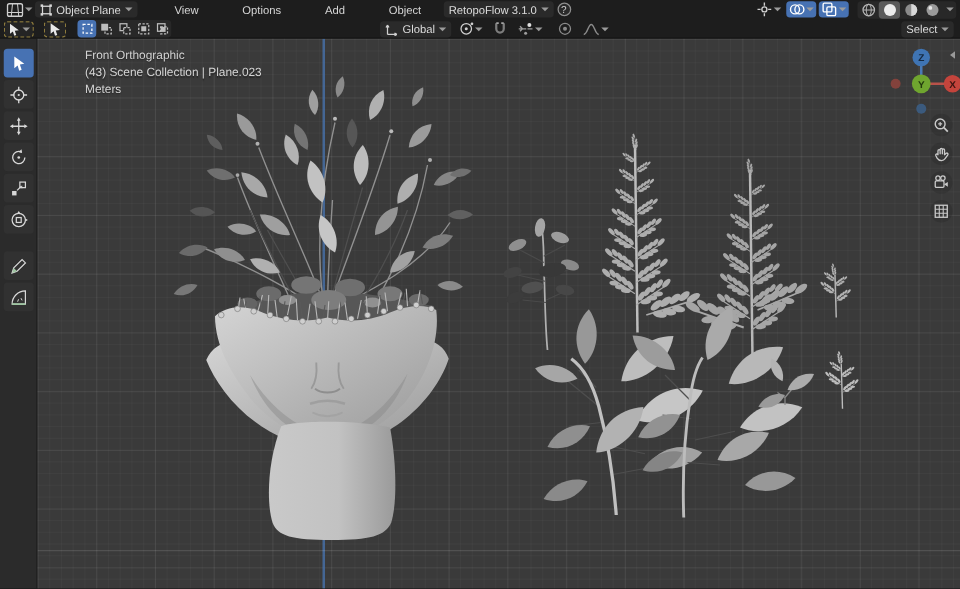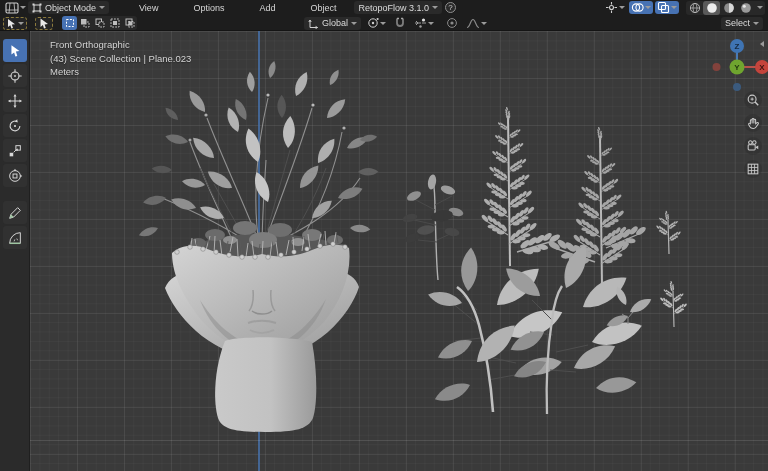--- a/index.html
+++ b/index.html
@@ -36,21 +36,21 @@
   .viewport{position:relative;width:738px;height:440px;background-color:#3a3a3a;
     background-image:
       linear-gradient(rgba(255,255,255,.055) 1px, transparent 1px),
       linear-gradient(90deg, rgba(255,255,255,.055) 1px, transparent 1px),
       linear-gradient(rgba(255,255,255,.028) 1px, transparent 1px),
       linear-gradient(90deg, rgba(255,255,255,.028) 1px, transparent 1px);
     background-size:47px 47px,47px 47px,9.4px 9.4px,9.4px 9.4px;
     overflow:hidden;}
   .zaxis{position:absolute;left:228px;top:0;width:2px;height:440px;background:rgba(70,110,165,.85);}
   .xline{position:absolute;left:0;top:409px;width:738px;height:1px;background:rgba(255,255,255,.12);}
-  .vp-overlay{position:absolute;left:20px;top:7px;line-height:13.5px;font-size:9.5px;color:#d4d4d4;text-shadow:0 1px 1px rgba(0,0,0,.4);}
+  .vp-overlay{position:absolute;left:38px;top:7px;line-height:13.5px;font-size:9.5px;color:#d4d4d4;text-shadow:0 1px 1px rgba(0,0,0,.4);}
   .scene{position:absolute;left:0;top:0;}
   .gizmo{position:absolute;left:682px;top:6px;}
   .navcol{position:absolute;left:714px;top:60px;display:flex;flex-direction:column;gap:5px;}
   .navbtn{width:18px;height:18px;border:none;border-radius:50%;background:rgba(40,40,40,.35);display:flex;align-items:center;justify-content:center;padding:0;}
   .collapse{position:absolute;left:729px;top:9px;color:#9a9a9a;font-size:8px;background:transparent;border:none;padding:0;}
 </style>
 </head>
 <body>
 
 <div class="app">
@@ -65,21 +65,21 @@
         <i class="chev"></i>
       </button>
       <button class="hbtn">
         <svg width="10" height="10" viewBox="0 0 10 10">
             <rect x="2" y="2" width="6" height="6" fill="none" stroke="#d8d8d8" stroke-width="1"></rect>
             <rect x="0.5" y="0.5" width="2" height="2" fill="#d8d8d8"></rect>
             <rect x="7.5" y="0.5" width="2" height="2" fill="#d8d8d8"></rect>
             <rect x="0.5" y="7.5" width="2" height="2" fill="#d8d8d8"></rect>
             <rect x="7.5" y="7.5" width="2" height="2" fill="#d8d8d8"></rect>
           </svg>
-        <span>Object Mode</span>
+        <span>Object Plane</span>
         <i class="chev"></i>
       </button>
       <nav style="display:flex">
         <button class="menu">View</button>
         <button class="menu">Options</button>
         <button class="menu">Add</button>
         <button class="menu">Object</button>
       </nav>
       <button class="hbtn" style="margin-left:13px">
         <span>RetopoFlow 3.1.0</span>

